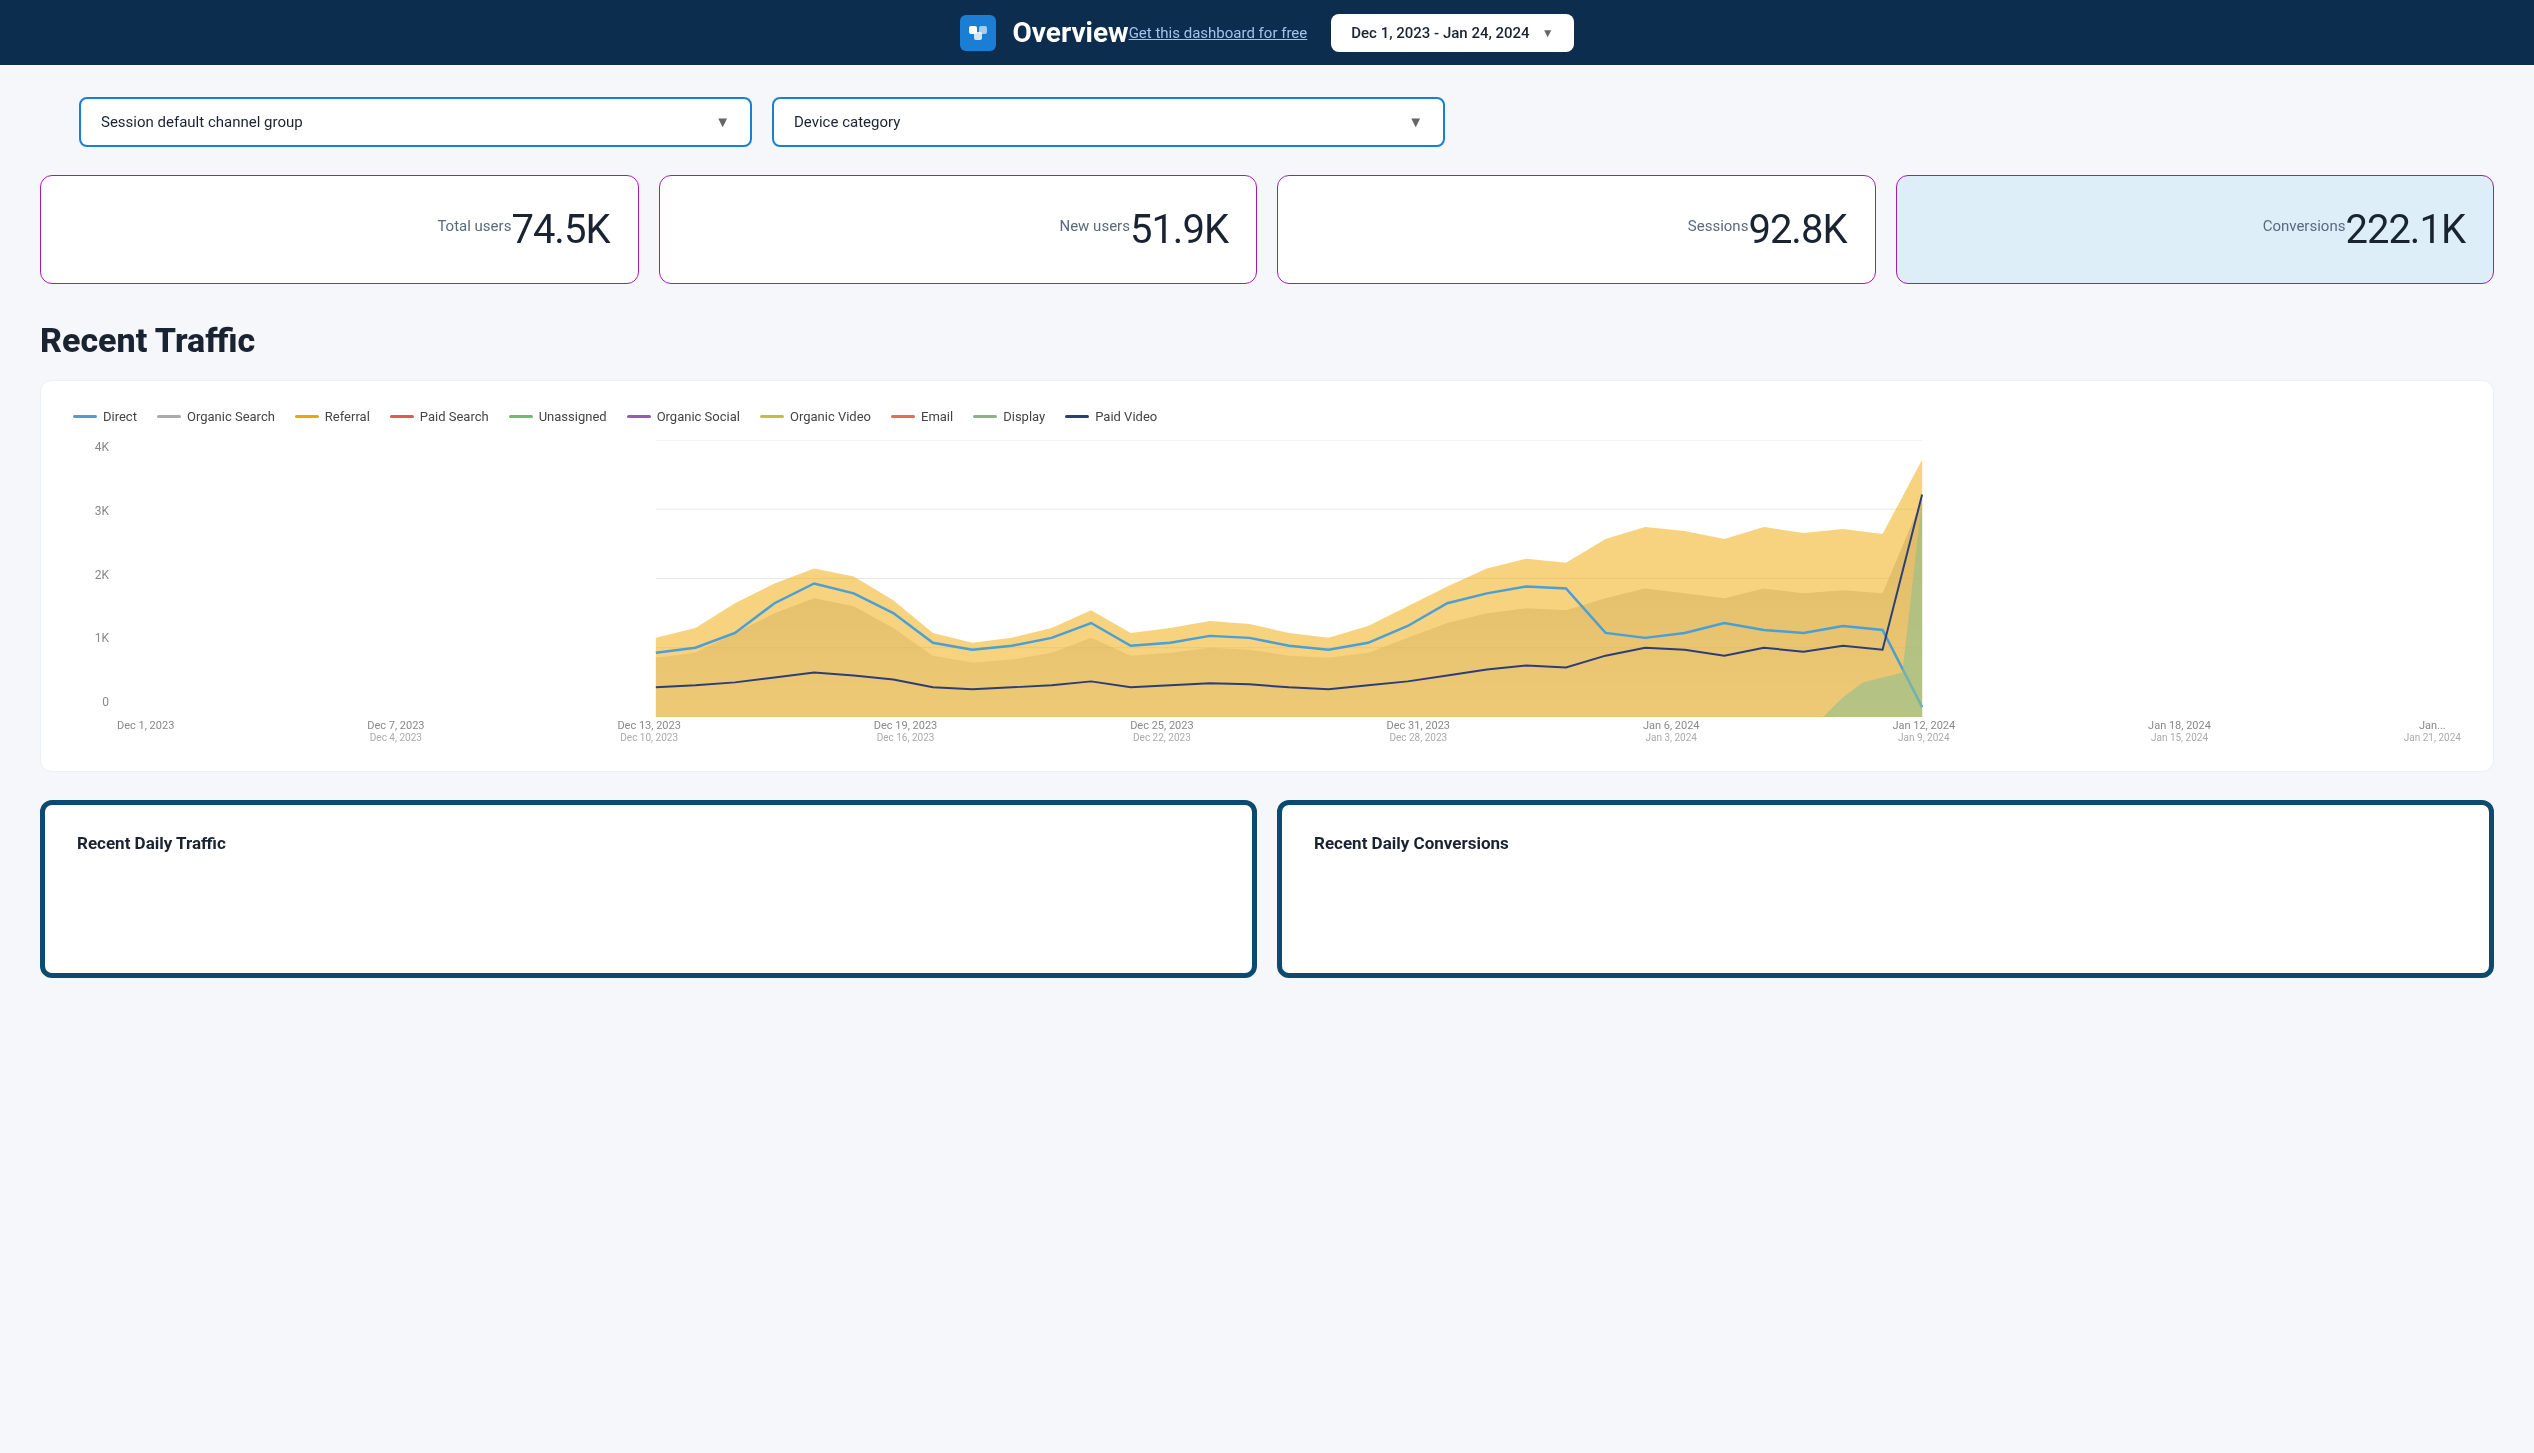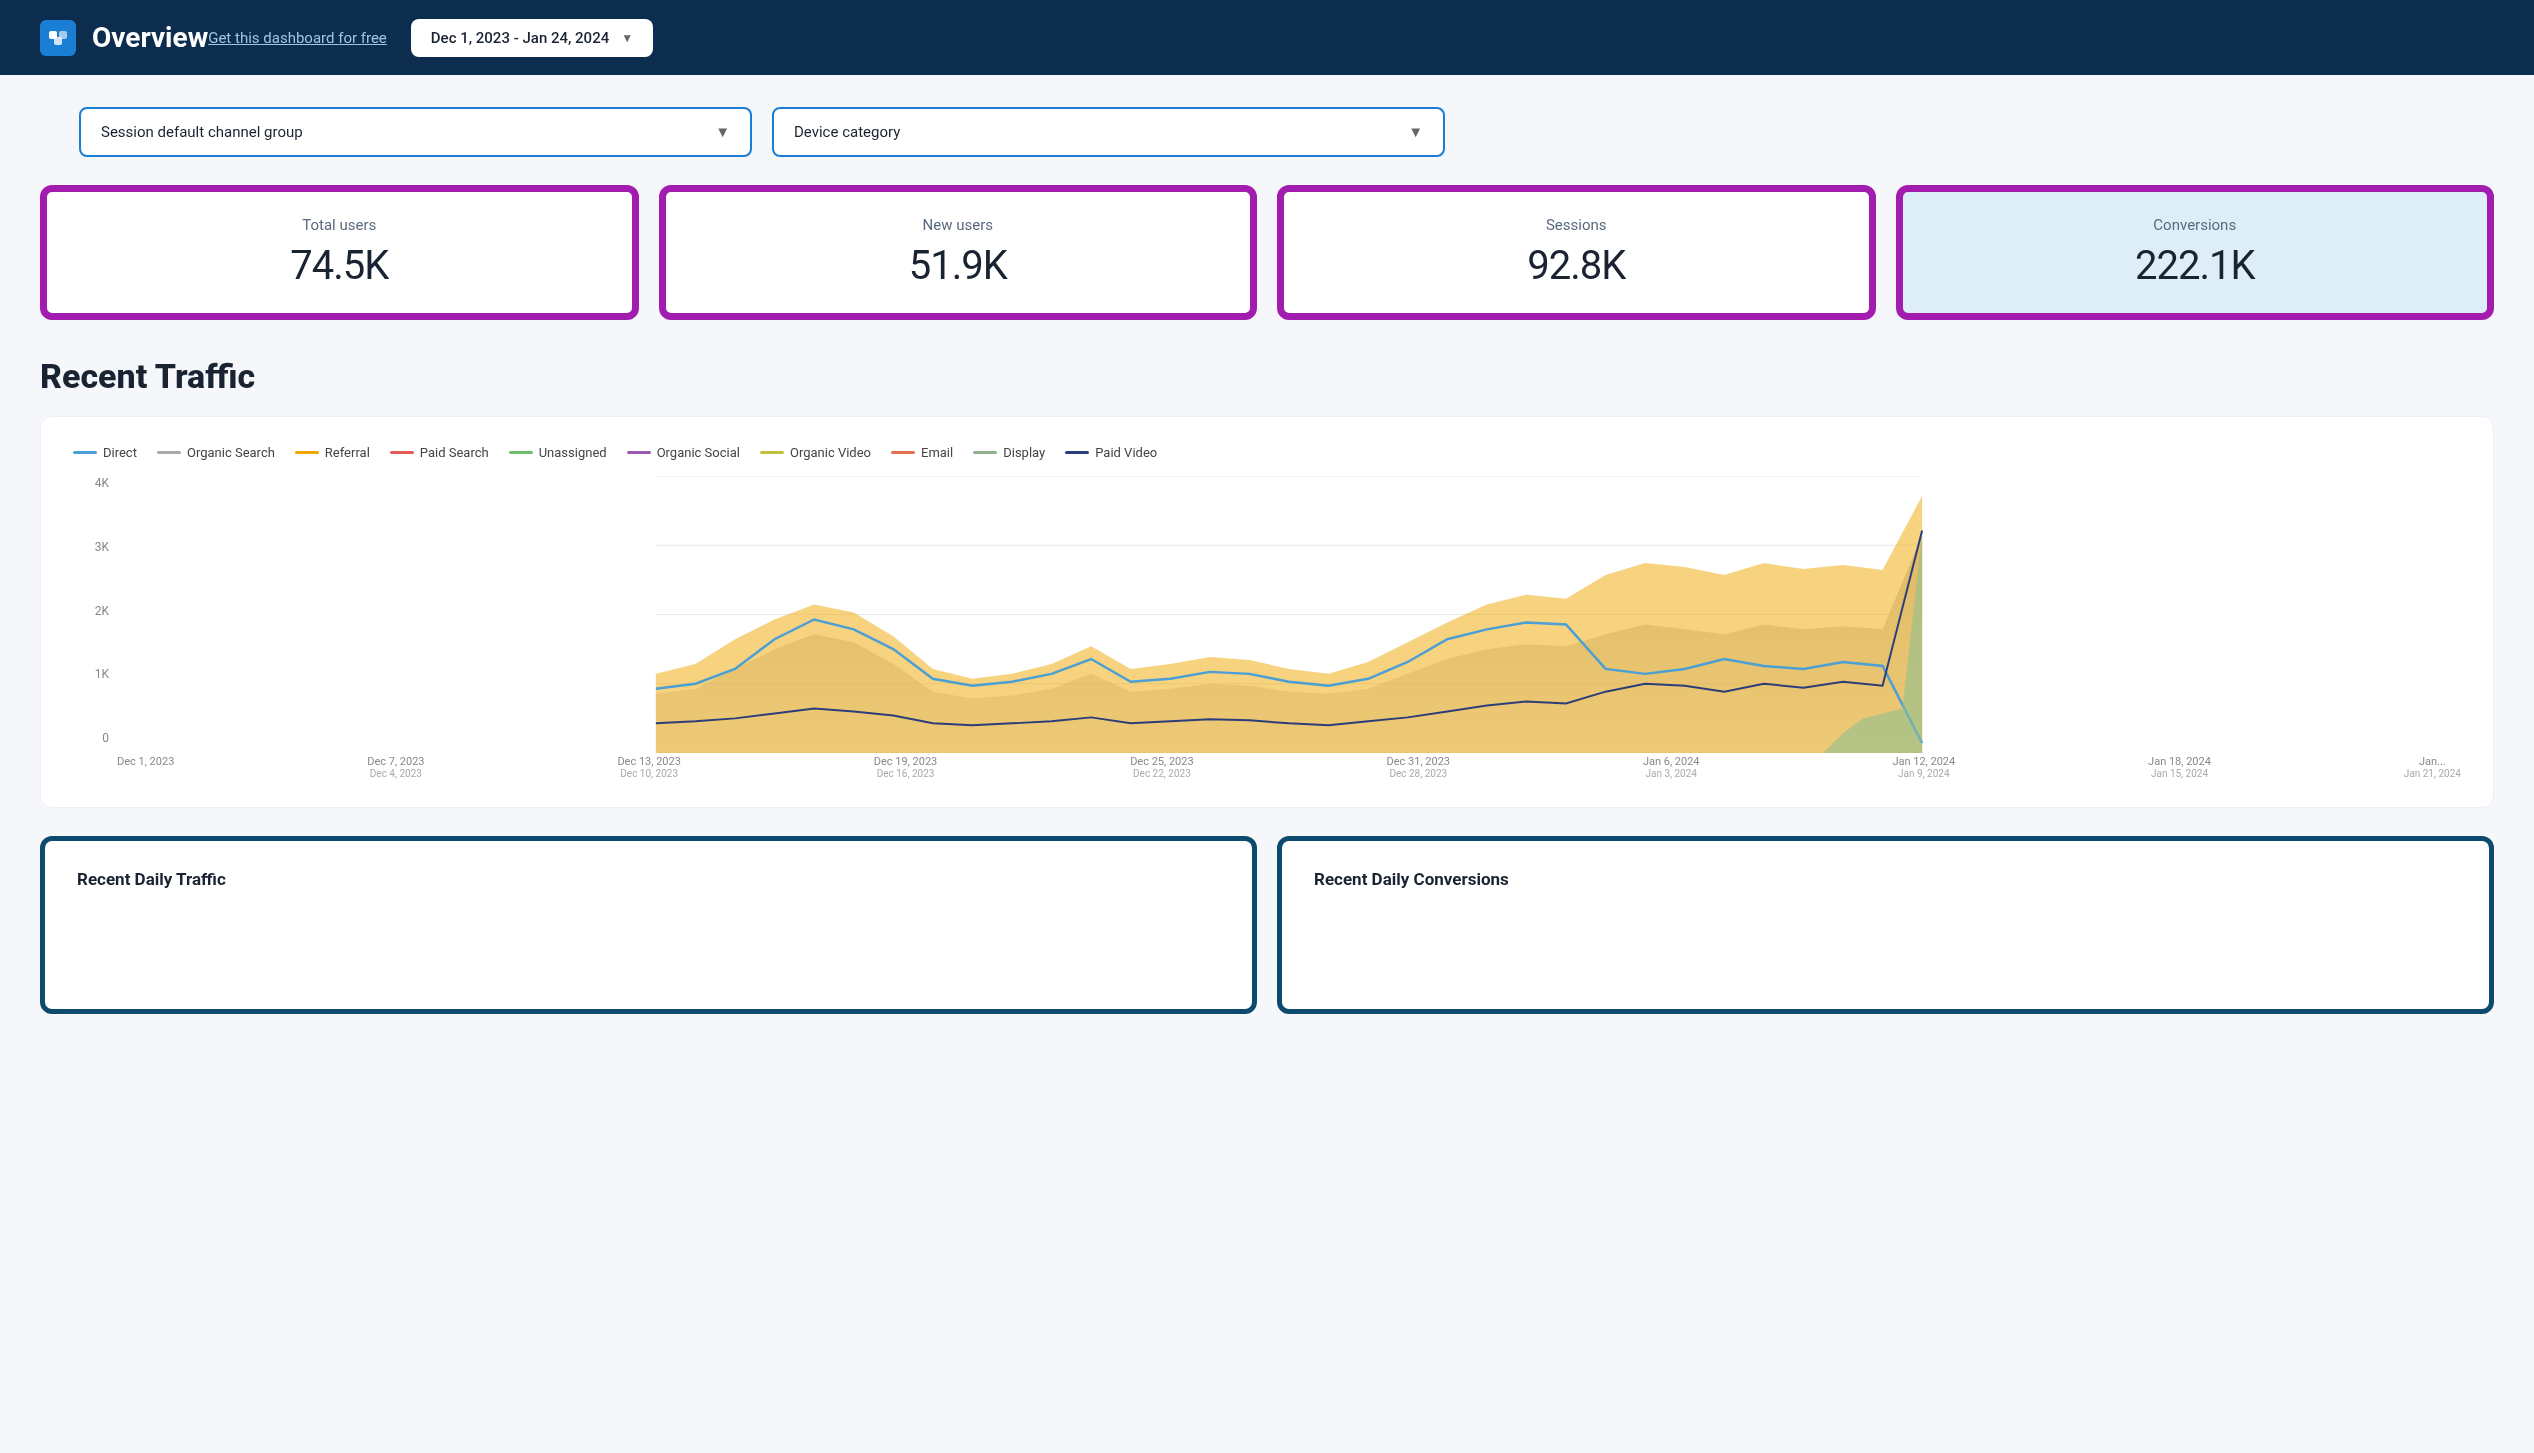--- a/index.html
+++ b/index.html
@@ -3,23 +3,23 @@
   <meta charset="utf-8">
   <style>
     * { box-sizing: border-box; margin: 0; padding: 0; }
     body { font-family: -apple-system, BlinkMacSystemFont, 'Segoe UI', Roboto, sans-serif; background: #f5f7fa; color: #1a2332; }
 
     
     .header {
       background: #0d2d4e;
       display: flex;
       align-items: center;
-      justify-content: flex-start;
+      justify-content: center;
       padding: 0 40px;
-      height: 75px;
+      height: 65px;
     }
     .header-left { display: flex; align-items: center; gap: 16px; }
     .logo-icon {
       width: 36px; height: 36px;
       background: #1a7fd4;
       border-radius: 6px;
       display: flex; align-items: center; justify-content: center;
       color: white; font-weight: 900; font-size: 18px;
     }
     .header-title {
@@ -66,22 +66,22 @@
     .filter-select-1 { flex: 1; max-width: 673px; }
     .filter-select-2 { flex: 1; max-width: 673px; }
     .filter-chevron { color: #666; margin-left: 12px; }
 
     
     .metric-cards { display: grid; grid-template-columns: repeat(4, 1fr); gap: 20px; margin-bottom: 36px; }
     .metric-card {
       background: white;
       border-radius: 12px;
       padding: 24px 28px;
-      display: flex; flex-direction: column; align-items: center; justify-content: space-between;
-      border: 7px solid #a21caf;
+      display: flex; align-items: center; justify-content: flex-end;
+      border: 1px solid #a21caf;
       min-height: 109px;
     }
     .metric-card.highlight { background: #deeef8; }
     .metric-label { font-size: 15px; color: #5a6a7e; margin-bottom: 8px; }
     .metric-value { font-size: 40px; font-weight: 400; color: #1a2332; letter-spacing: -1px; }
 
     
     .section-title { font-size: 34px; font-weight: 800; color: #1a2332; margin-bottom: 20px; }
 
     

